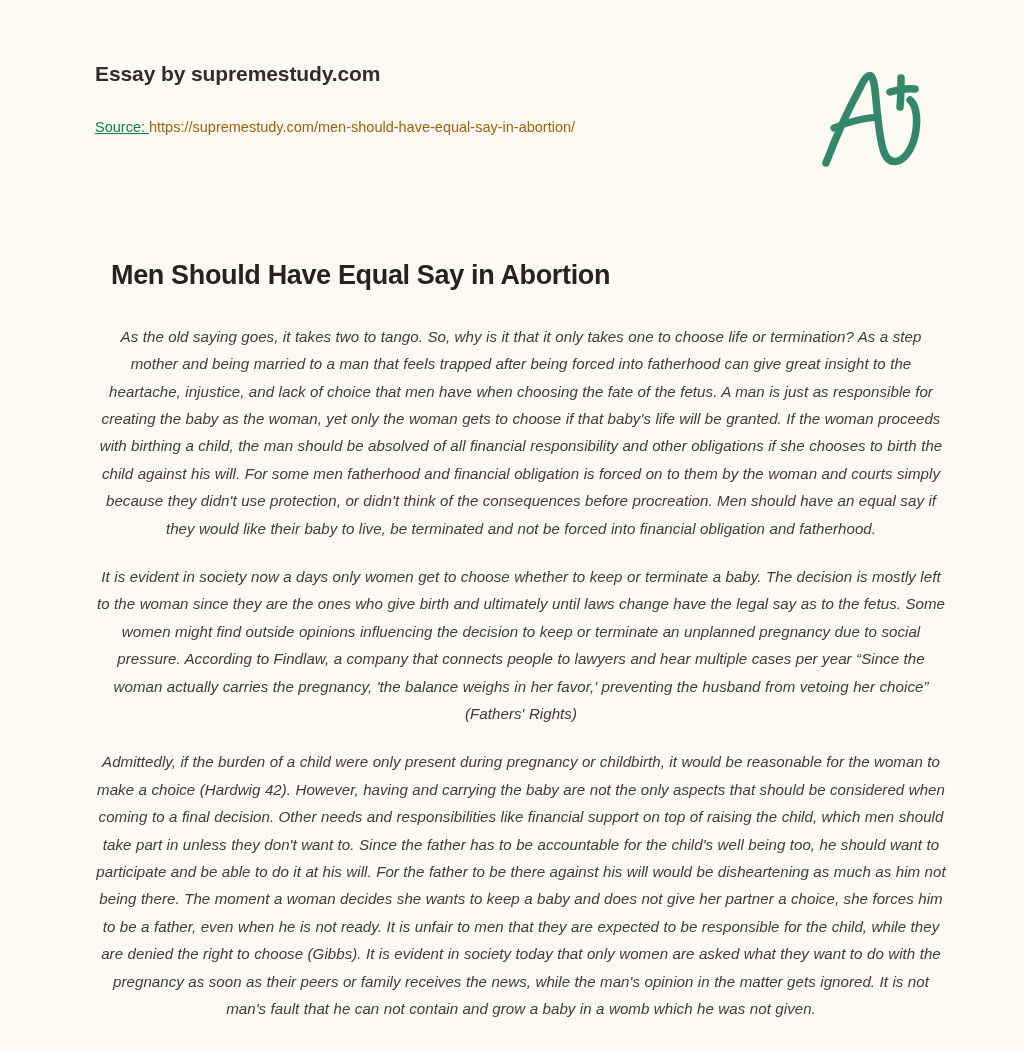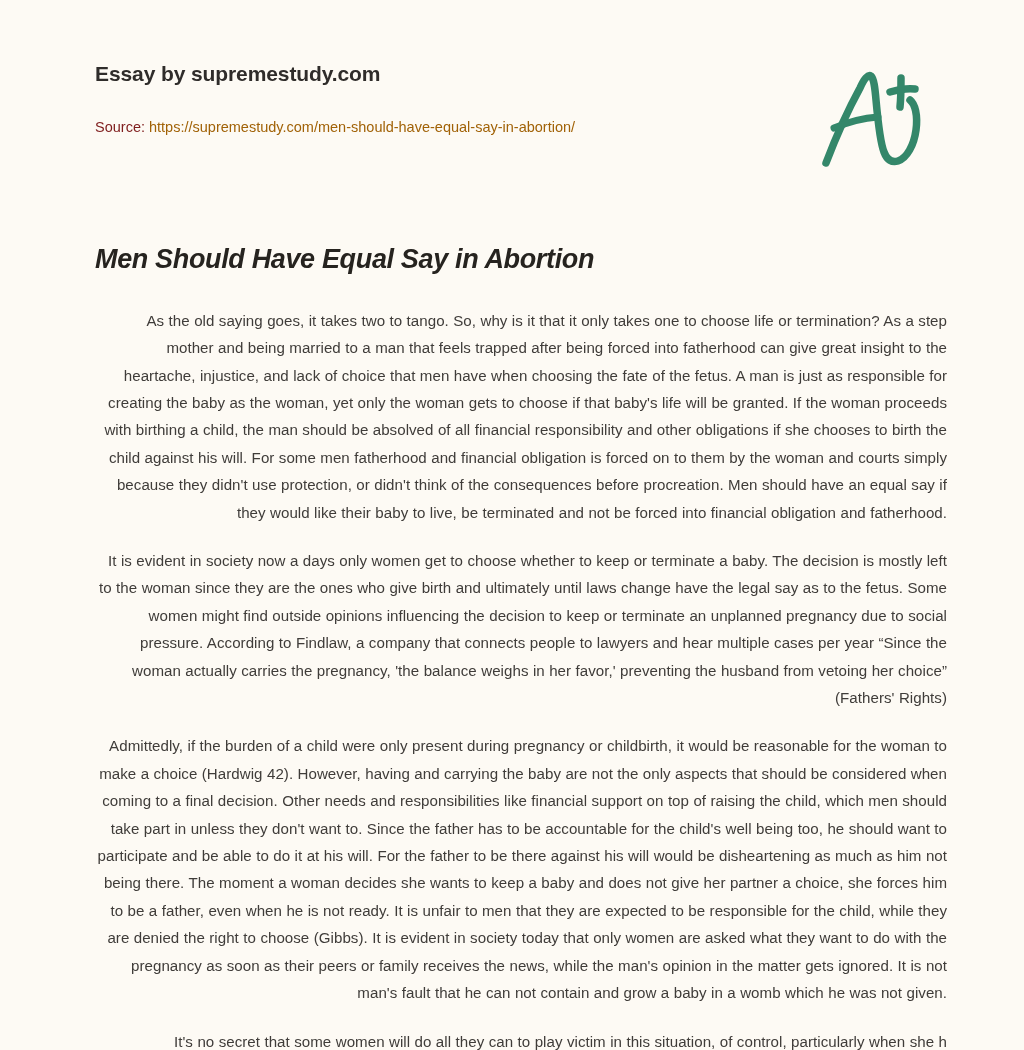--- a/index.html
+++ b/index.html
@@ -46,21 +46,22 @@
   .source-line {
     position: absolute;
     left: 95px;
     top: 119px;
     font-size: 14.5px;
     color: #8a8784;
     white-space: nowrap;
   }
 
   .source-label {
-    color: #7f1d1d;
+    color: #15803d;
+    text-decoration: underline;
   }
 
   .source-url {
     color: #a16207;
     text-decoration: none;
   }
 
   
   .logo {
     position: absolute;
@@ -77,41 +78,41 @@
 
   
   .article {
     position: absolute;
     left: 95px;
     top: 243px;
     width: 852px;
   }
 
   .article-title {
-    margin: 0;
+    margin: 16px;
     font-size: 27px;
     font-weight: bold;
     color: #26231f;
     letter-spacing: -0.35px;
     line-height: 1.25;
-    font-style: italic;
   }
 
   .article-body {
     margin-top: 30px;
   }
 
   .para {
     margin: 0 0 21px 0;
     font-size: 15.1px;
     line-height: 27.4px;
     color: #3f3c39;
-    text-align: right;
+    text-align: center;
     letter-spacing: 0.04px;
     word-spacing: 0.2px;
+    font-style: italic;
   }
 
   .para:last-child {
     margin-bottom: 0;
   }
 </style>
 </head>
 <body>
 
 <div class="page">

